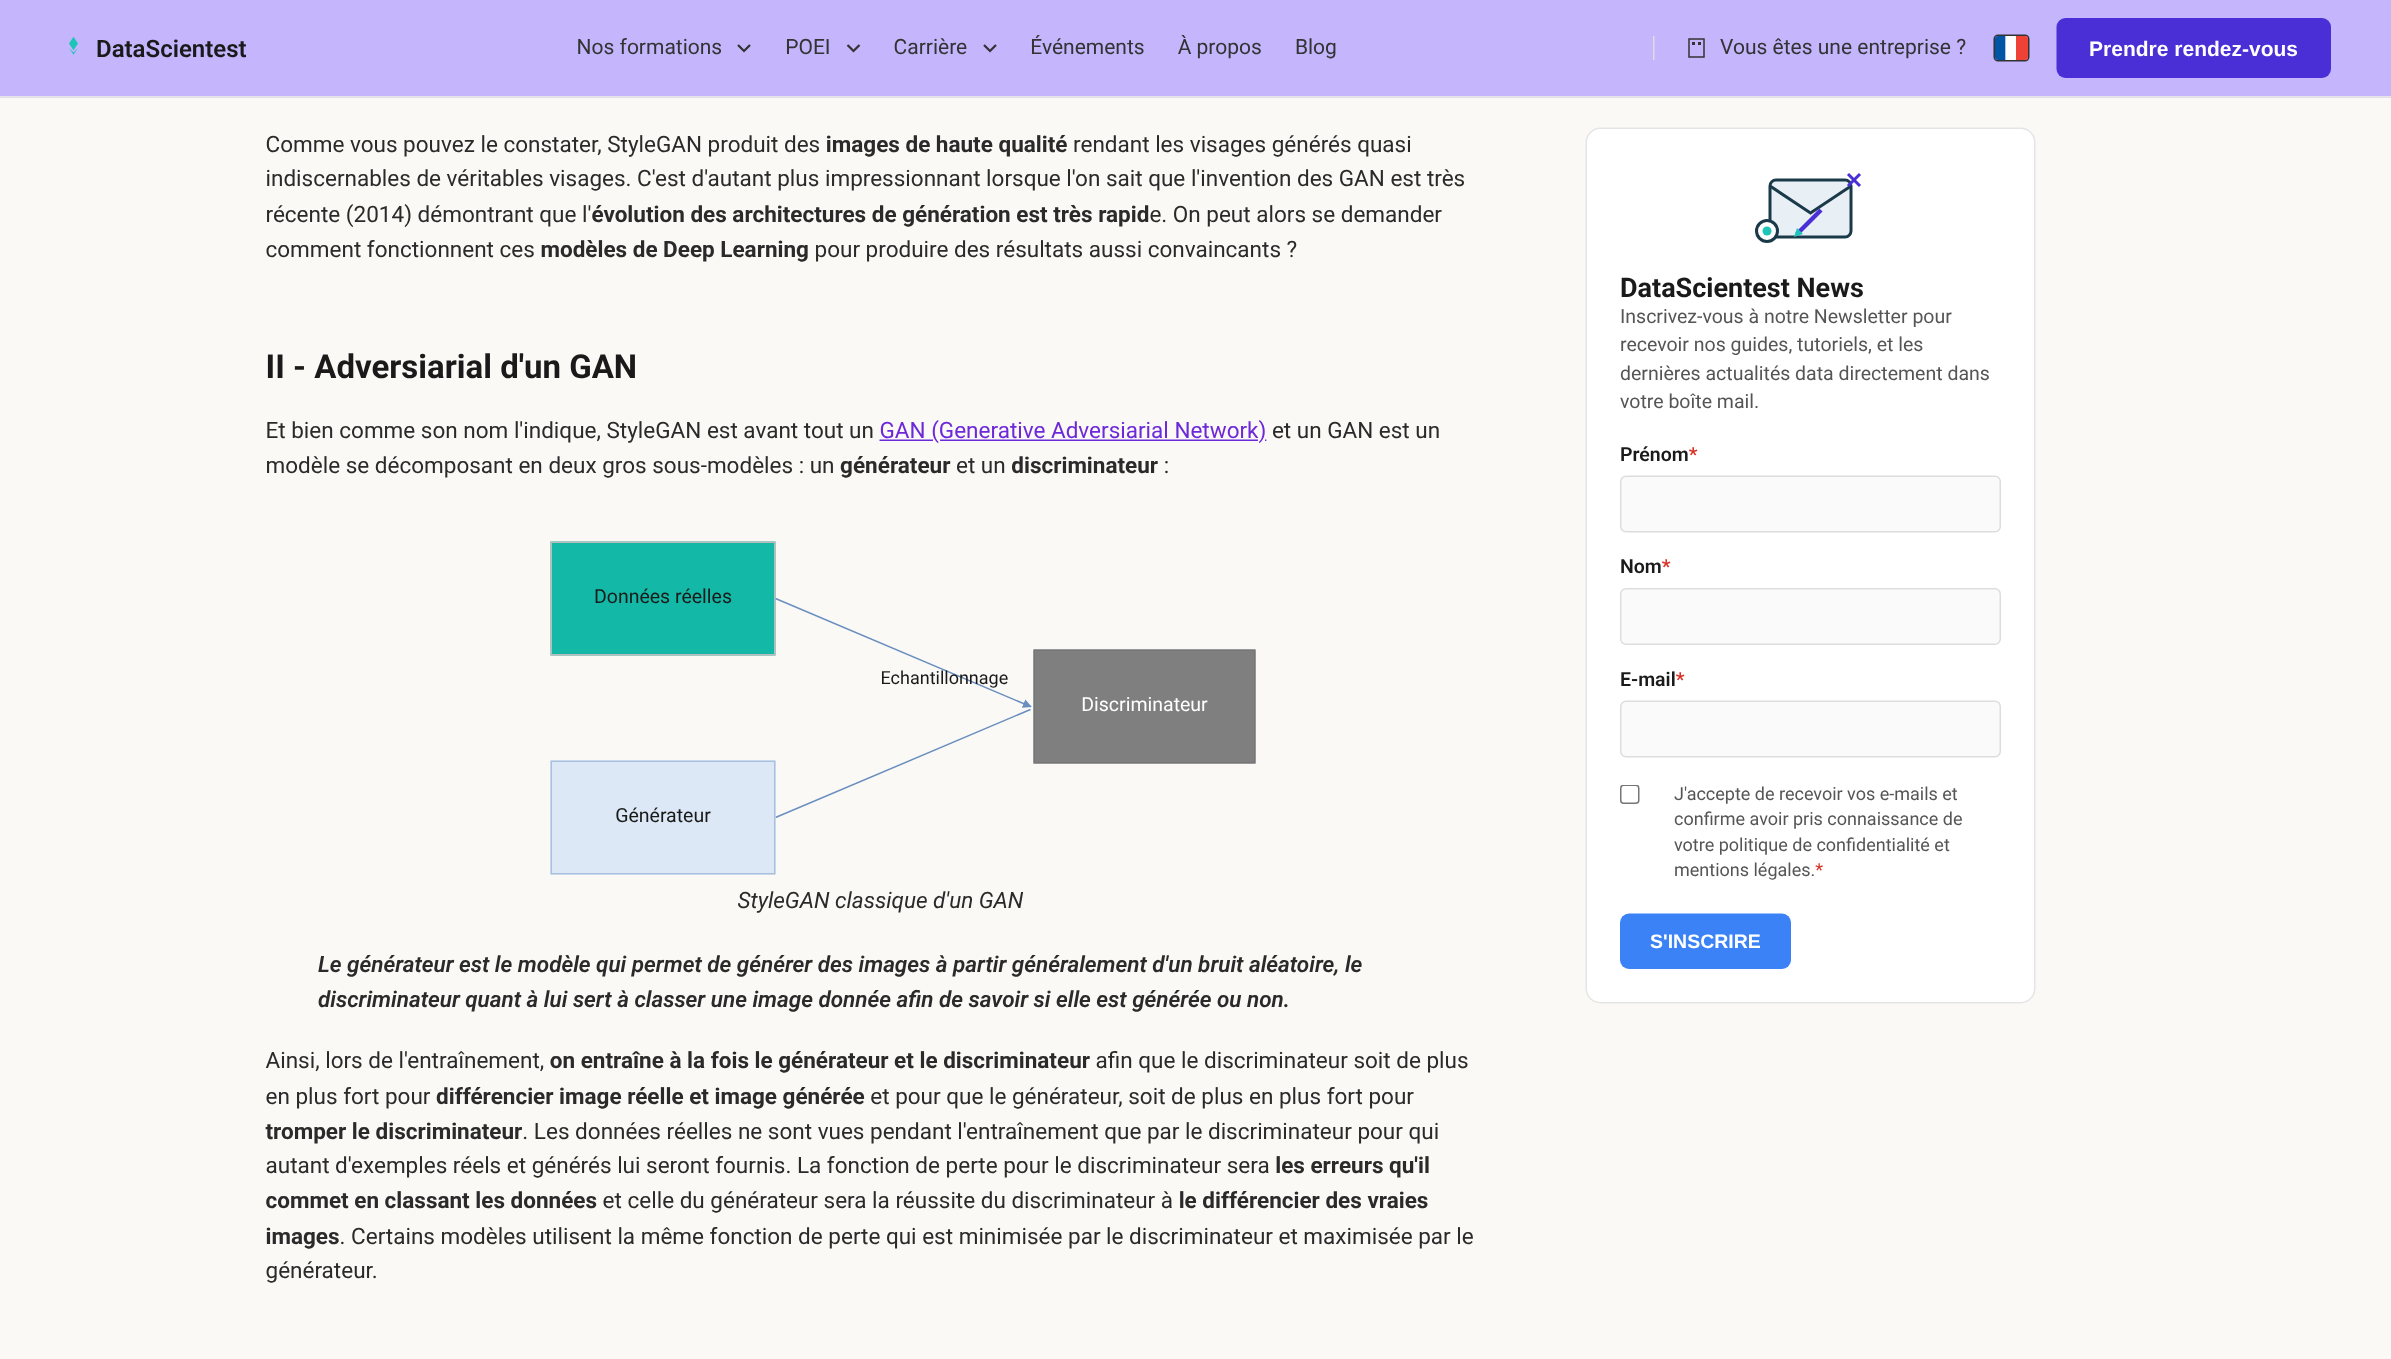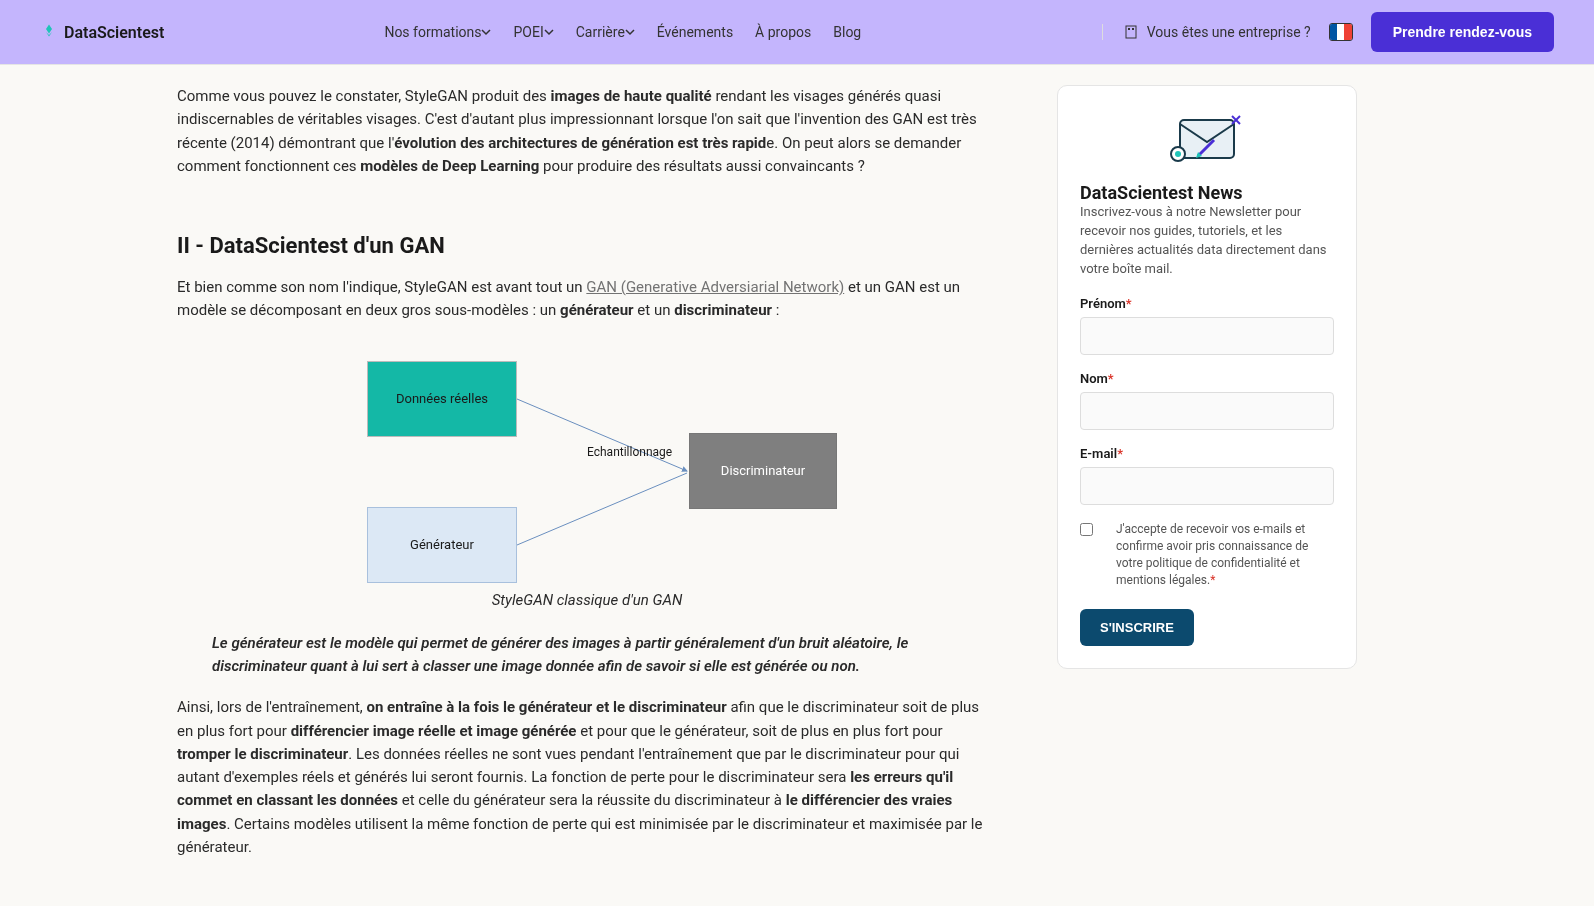--- a/index.html
+++ b/index.html
@@ -4,37 +4,37 @@
   <style>
     * { margin: 0; padding: 0; box-sizing: border-box; }
     body { font-family: -apple-system, BlinkMacSystemFont, "Segoe UI", Roboto, sans-serif; background: #faf9f6; color: #1a1a1a; }
     
     
     .header { background: #c4b5fd; border-bottom: 1px solid #e5e5e5; padding: 12px 40px; display: flex; align-items: center; justify-content: space-between; }
     .header-left { display: flex; align-items: center; gap: 40px; }
     .logo { display: flex; align-items: center; gap: 6px; font-weight: 600; font-size: 16px; }
     .logo-icon { width: 18px; height: 18px; }
     .nav { display: flex; align-items: center; gap: 22px; margin-left: 180px; }
-    .nav-item { display: flex; align-items: center; gap: 0; font-size: 14px; color: #333; cursor: pointer; }
+    .nav-item { display: flex; align-items: center; gap: 10px; font-size: 14px; color: #333; cursor: pointer; }
     .chevron { width: 10px; height: 10px; }
     .header-right { display: flex; align-items: center; gap: 18px; }
     .enterprise { display: flex; align-items: center; gap: 8px; font-size: 14px; color: #333; border-left: 1px solid #ddd; padding-left: 20px; }
     .flag { width: 24px; height: 18px; border: 1px solid #333; border-radius: 3px; display: flex; overflow: hidden; }
     .flag span { flex: 1; }
     .cta-btn { background: #4a2fd6; color: #fff; border: none; padding: 12px 22px; border-radius: 6px; font-size: 14px; font-weight: 600; cursor: pointer; }
     
     
     .container { max-width: 1320px; margin: 0 auto; display: flex; gap: 60px; padding: 20px 40px; }
     .content { flex: 1; max-width: 820px; }
     .sidebar { width: 300px; }
     
     
     .content p { font-size: 15px; line-height: 1.55; color: #2a2a2a; margin-bottom: 18px; }
     .content h2 { font-size: 22px; font-weight: 700; margin-top: 55px; margin-bottom: 18px; color: #1a1a1a; }
-    .content a { color: #737373; text-decoration: underline; text-align: center; }
+    .content a { color: #6d28d9; text-decoration: underline; text-align: center; }
     .content strong { font-weight: 700; }
     .caption { text-align: center; font-style: italic; font-size: 15px; margin-top: 6px; margin-bottom: 30px; }
     .quote { padding-left: 35px; padding-right: 10px; font-style: italic; font-weight: 600; margin: 20px 0 30px; }
     
     
     .diagram { margin: 30px auto 4px; width: 500px; height: 230px; position: relative; }
     .box { position: absolute; display: flex; align-items: center; justify-content: center; font-size: 13px; border: 1px solid #bbb; }
     .box-real { left: 30px; top: 8px; width: 150px; height: 76px; background: #14b8a6; }
     .box-gen { left: 30px; top: 154px; width: 150px; height: 76px; background: #dce8f5; border-color: #a8c0dd; }
     .box-disc { left: 352px; top: 80px; width: 148px; height: 76px; background: #7f7f7f; color: #fff; border-color: #777; }
@@ -46,21 +46,21 @@
     .news-icon { text-align: center; margin-bottom: 10px; }
     .news-card h3 { font-size: 18px; font-weight: 700; }
     .news-desc { font-size: 13px; line-height: 1.45; color: #555; margin-bottom: 18px; }
     .form-group { margin-bottom: 16px; }
     .form-label { font-size: 13px; font-weight: 600; display: block; margin-bottom: 6px; }
     .req { color: #d93025; }
     .form-input { width: 100%; border: 1px solid #ddd; border-radius: 4px; padding: 10px; font-size: 14px; background: #fafafa; }
     .checkbox-row { display: flex; gap: 23px; align-items: flex-start; margin-bottom: 20px; }
     .checkbox-row input { margin-top: 2px; }
     .checkbox-row label { font-size: 12px; line-height: 1.4; color: #555; }
-    .submit-btn { background: #0c4a6e; color: #fff; border: none; padding: 11px 20px; border-radius: 6px; font-size: 13px; font-weight: 700; cursor: pointer; }
+    .submit-btn { background: #3b82f6; color: #fff; border: none; padding: 11px 20px; border-radius: 6px; font-size: 13px; font-weight: 700; cursor: pointer; }
   </style>
 </head>
 <body>
 
 <header class="header">
   <div class="header-left">
     <div class="logo">
       <svg class="logo-icon" viewBox="0 0 24 24">
           <path fill="#1fc4b8" d="M12 2l4 6-4 6-4-6z M8 12l4 6 4-6-4 4z"></path>
         </svg>
@@ -113,21 +113,21 @@
     <button class="cta-btn">Prendre rendez-vous</button>
   </div>
 </header>
 
 <div class="container">
   <div class="content">
     <p>
       <span>Comme vous pouvez le constater, StyleGAN produit des </span><strong>images de haute qualité</strong><span> rendant les visages générés quasi indiscernables de véritables visages. C'est d'autant plus impressionnant lorsque l'on sait que l'invention des GAN est très récente (2014) démontrant que l'</span><strong>évolution des architectures de génération est très rapid</strong><span>e. On peut alors se demander comment fonctionnent ces </span><strong>modèles de Deep Learning</strong><span> pour produire des résultats aussi convaincants ?</span>
     </p>
 
-    <h2>II - DataScientest d'un GAN</h2>
+    <h2>II - Adversiarial d'un GAN</h2>
 
     <p>
       <span>Et bien comme son nom l'indique, StyleGAN est avant tout un </span><a href="#">GAN (Generative Adversiarial Network)</a><span> et un GAN est un modèle se décomposant en deux gros sous-modèles : un </span><strong>générateur</strong><span> et un </span><strong>discriminateur</strong><span> :</span>
     </p>
 
     <div class="diagram">
       <svg viewBox="0 0 500 230">
         <defs>
             <marker id="arr" markerWidth="6" markerHeight="6" refX="5" refY="3" orient="auto">
               <path d="M0,0 L6,3 L0,6 Z" fill="#6a8fbf"></path>

